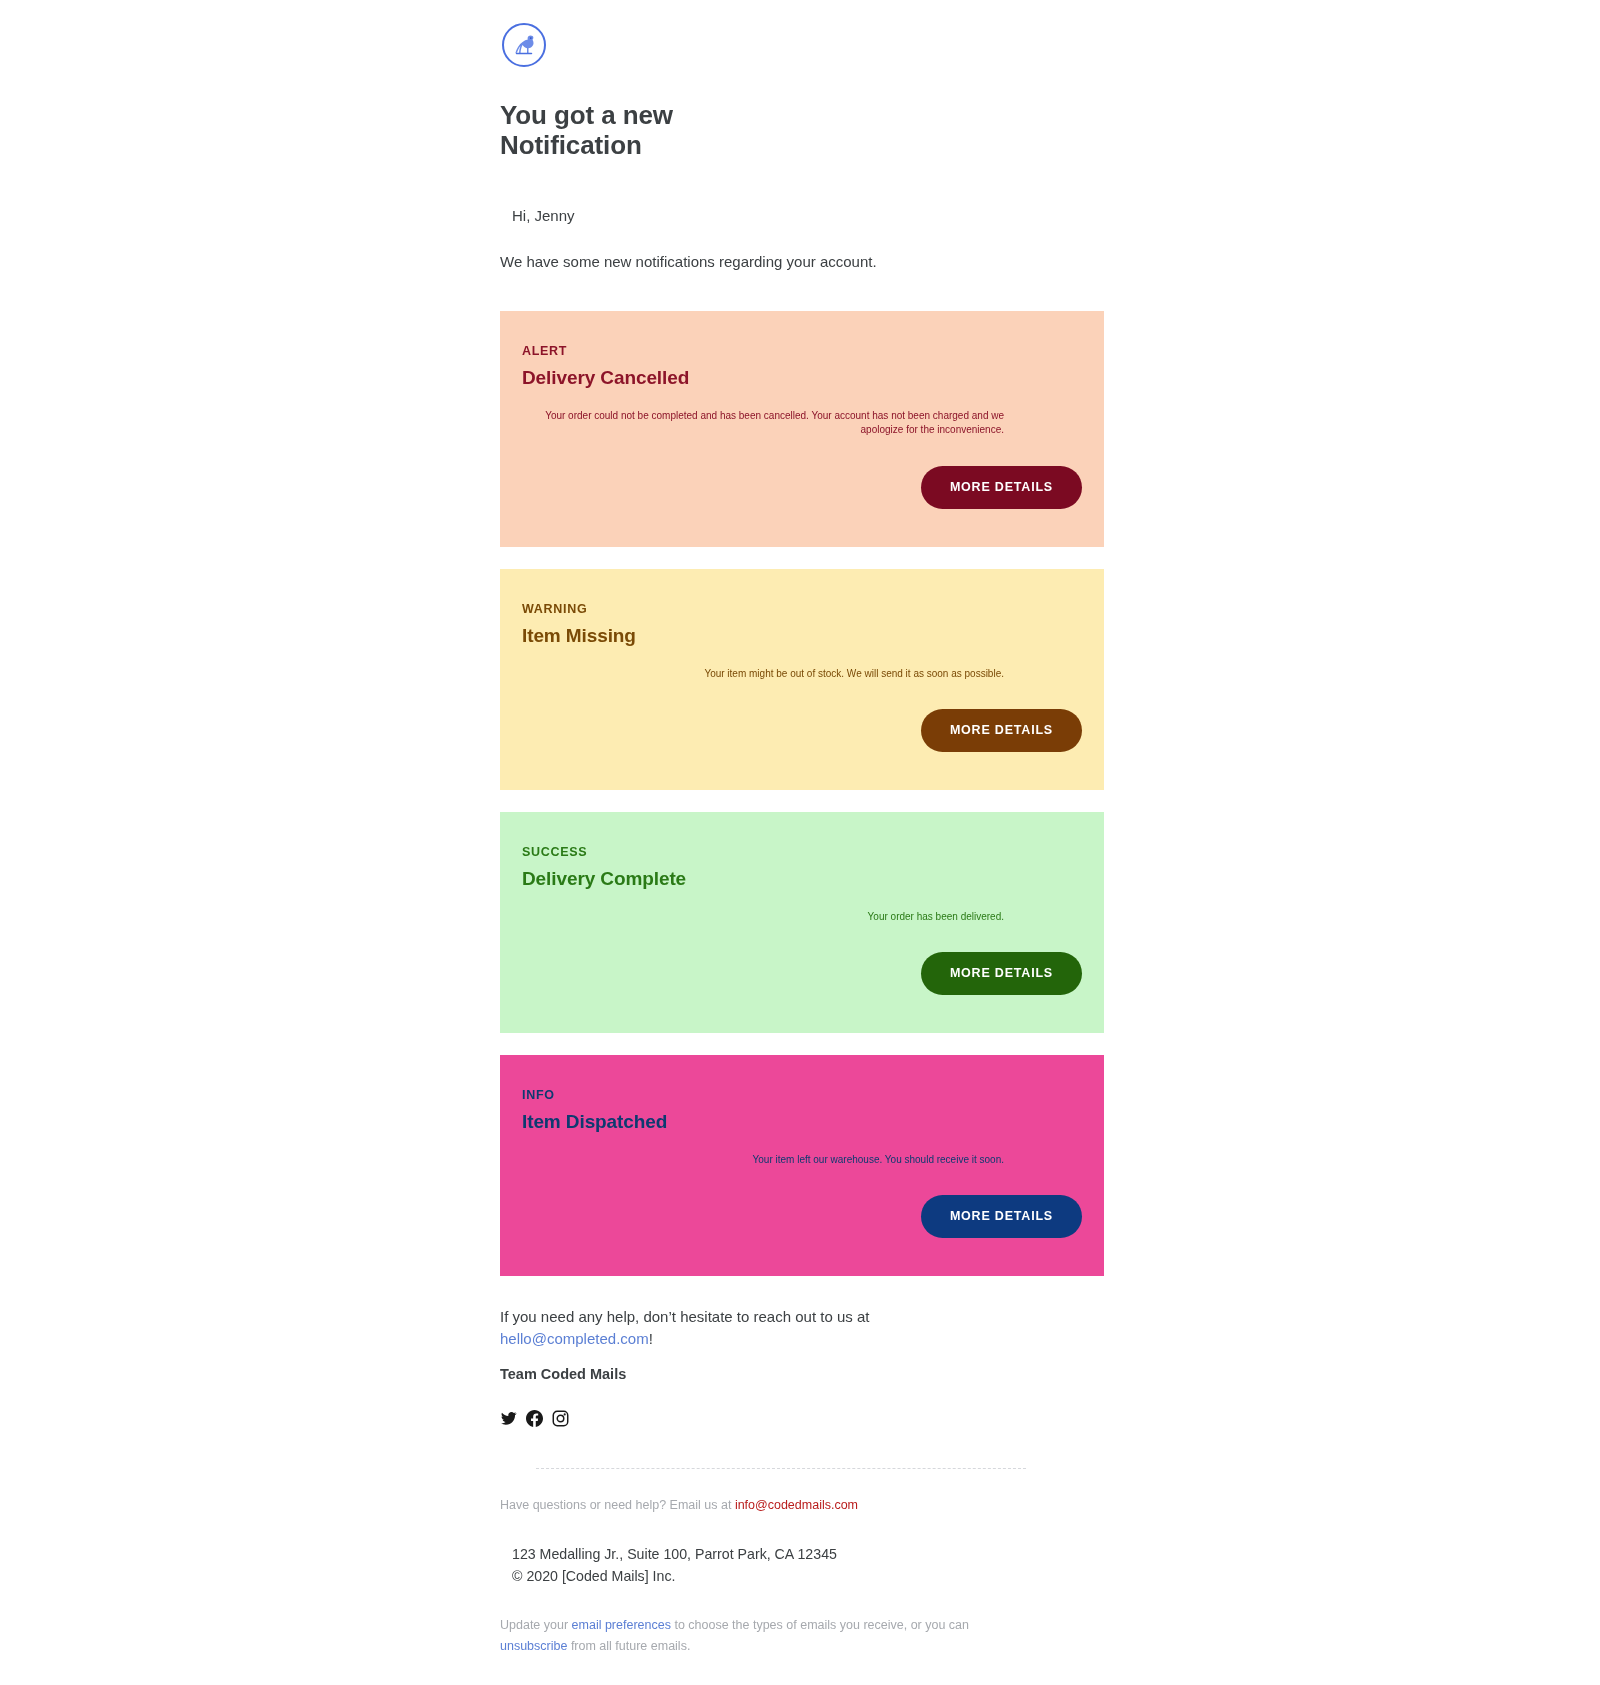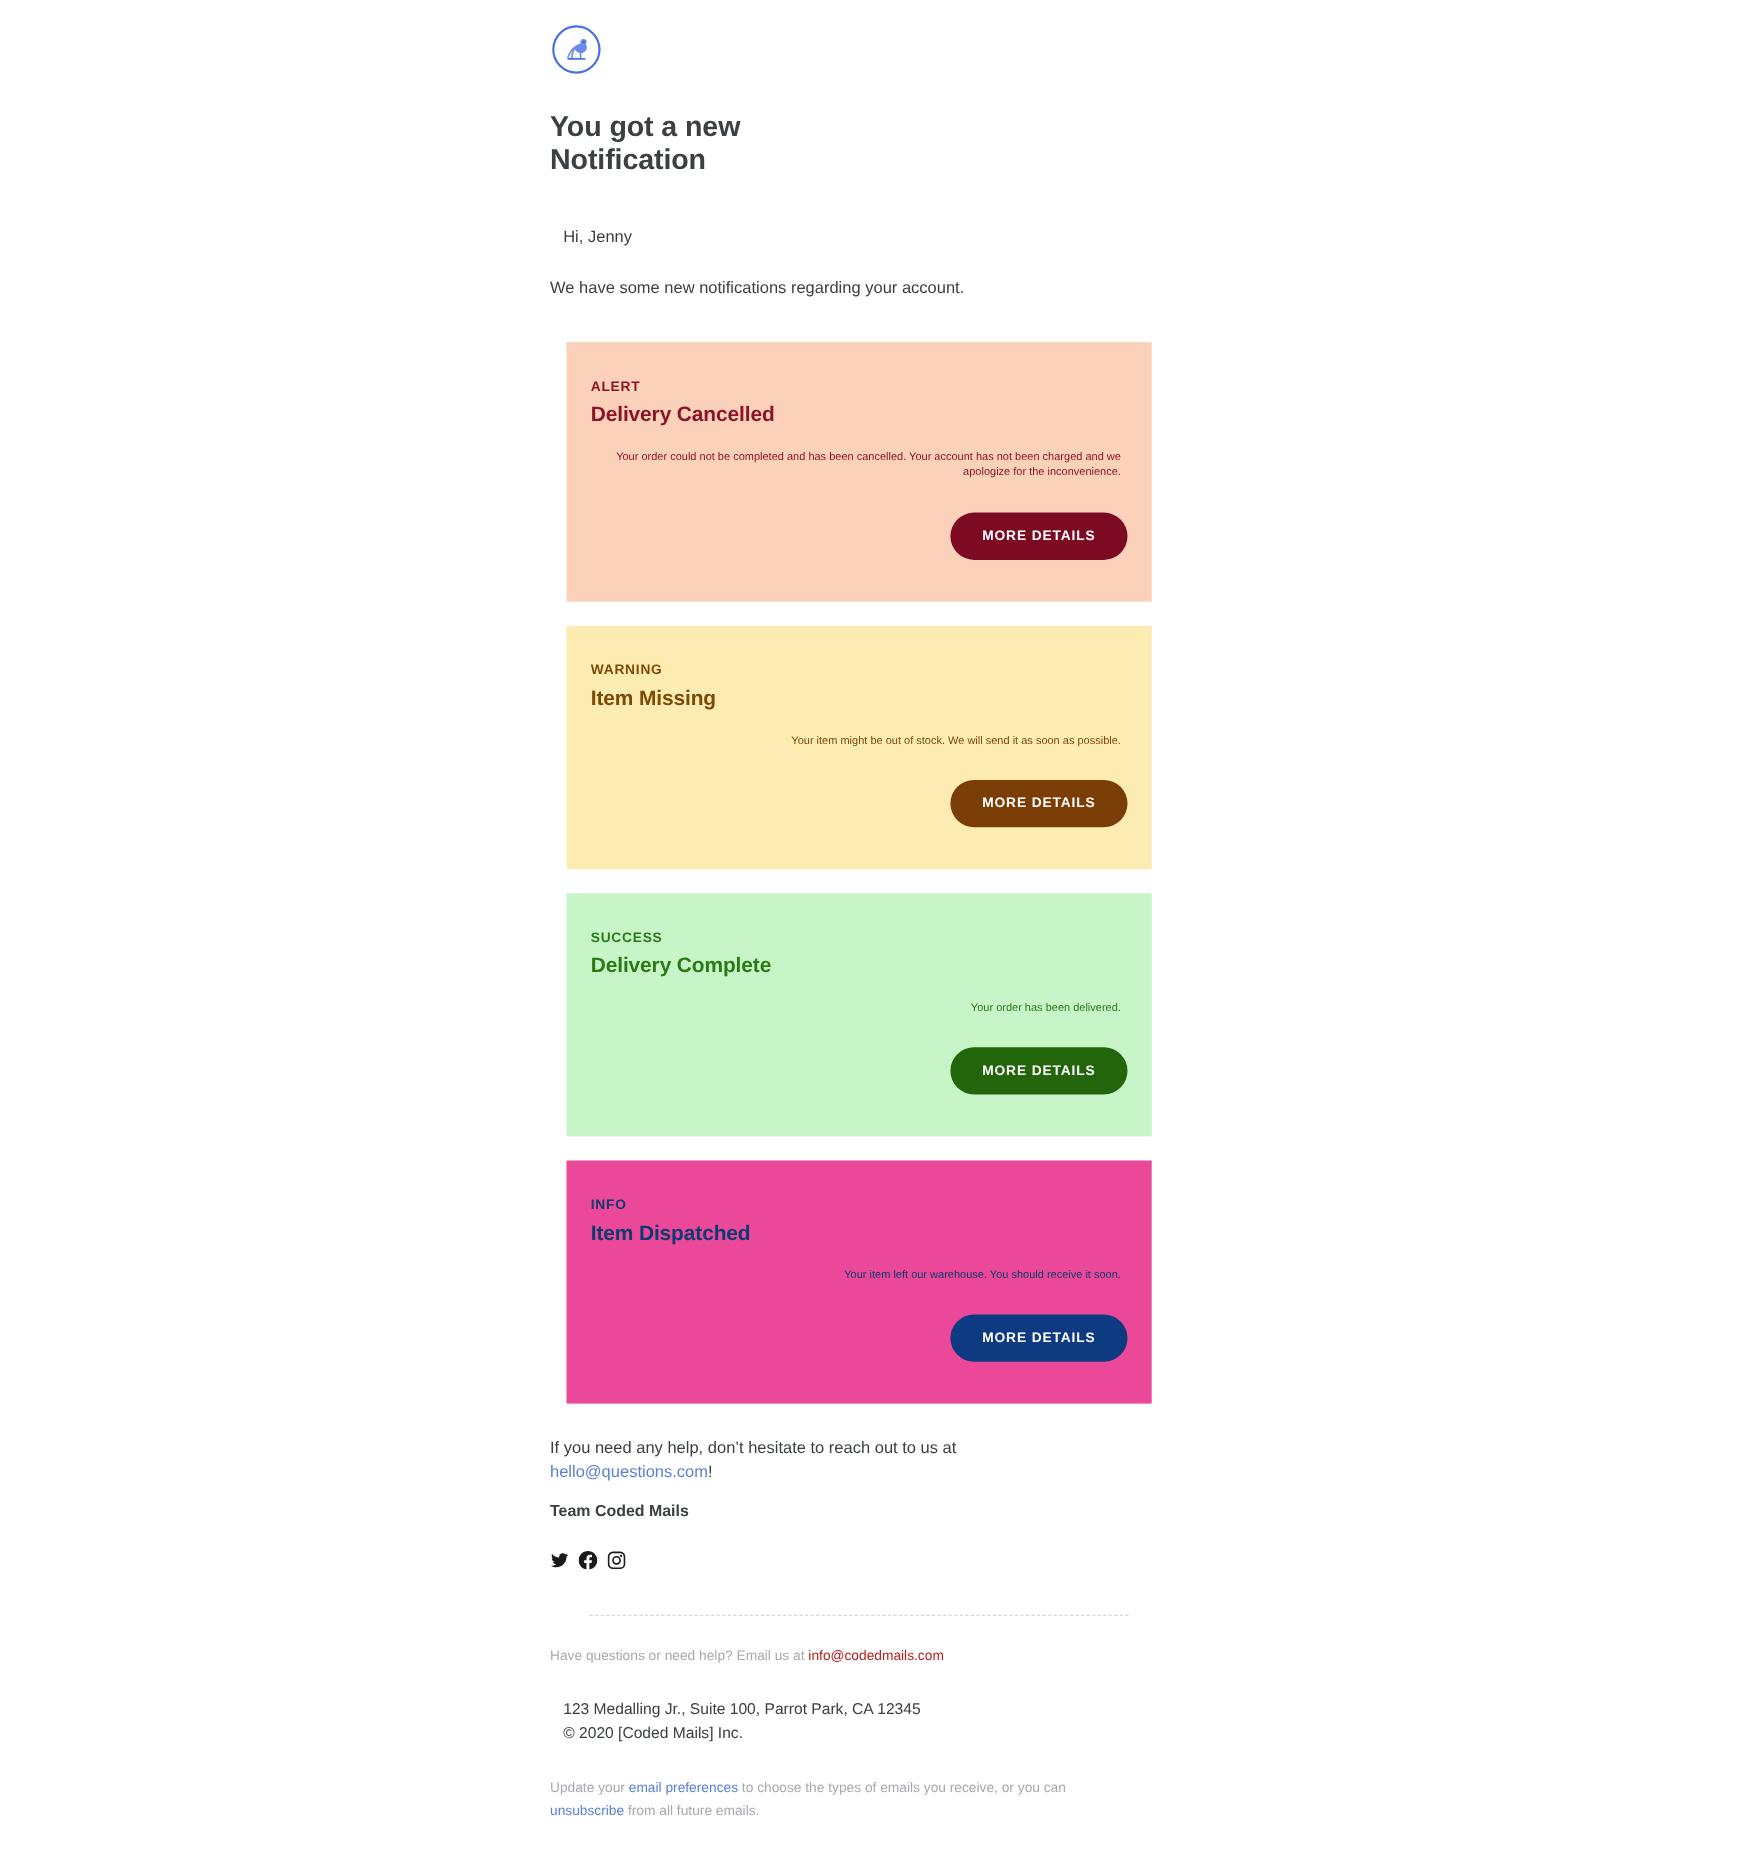--- a/index.html
+++ b/index.html
@@ -58,25 +58,24 @@
     margin: 24px 0 0 0;
     font-size: 15px;
     line-height: 1.5;
     color: #3c4043;
   }
 
   
   .cards { margin-top: 37px; }
 
   .card {
-    width: 532px;
+    width: 604px;
     padding: 33px 0 0 22px;
     margin-bottom: 22px;
     position: relative;
-    margin-left: 15px;
   }
   .card.alert   { background: #fbd2b9; }
   .card.warning { background: #fdecb2; }
   .card.success { background: #c8f5c8; }
   .card.info    { background: #ec4899; }
 
   .card-eyebrow {
     font-size: 12.5px;
     font-weight: bold;
     letter-spacing: 0.7px;
@@ -268,21 +267,21 @@
         <p class="card-eyebrow">INFO</p>
         <p class="card-title">Item Dispatched</p>
         <p class="card-text">Your item left our warehouse. You should receive it soon.</p>
         <div class="card-btn-row">
           <button class="more-btn info-btn">MORE DETAILS</button>
         </div>
       </div>
 
     </div>
 
-    <p class="help-block"><span>If you need any help, don’t hesitate to reach out to us at </span><a href="#">hello@questions.com</a><span>!</span></p>
+    <p class="help-block"><span>If you need any help, don’t hesitate to reach out to us at </span><a href="#">hello@completed.com</a><span>!</span></p>
 
     <p class="team-line">Team Coded Mails</p>
 
     <div class="social-row">
       <span class="social-icon">
         <svg viewBox="0 0 24 24" width="17" height="17" aria-hidden="true">
           <path fill="#1a1a1a" d="M23 4.9c-.8.4-1.7.6-2.6.8.9-.6 1.6-1.5 2-2.5-.9.5-1.9.9-2.9 1.1-.8-.9-2-1.5-3.3-1.5-2.5 0-4.5 2-4.5 4.5 0 .4 0 .7.1 1C8.1 8.1 4.9 6.4 2.8 3.8c-.4.7-.6 1.5-.6 2.3 0 1.6.8 3 2 3.8-.7 0-1.4-.2-2-.6v.1c0 2.2 1.6 4 3.6 4.4-.4.1-.8.2-1.2.2-.3 0-.6 0-.9-.1.6 1.8 2.2 3.1 4.2 3.1-1.5 1.2-3.5 1.9-5.6 1.9-.4 0-.7 0-1.1-.1 2 1.3 4.4 2 7 2 8.4 0 13-7 13-13v-.6c.9-.6 1.7-1.4 2.3-2.3z"></path>
         </svg>
       </span>
       <span class="social-icon">

